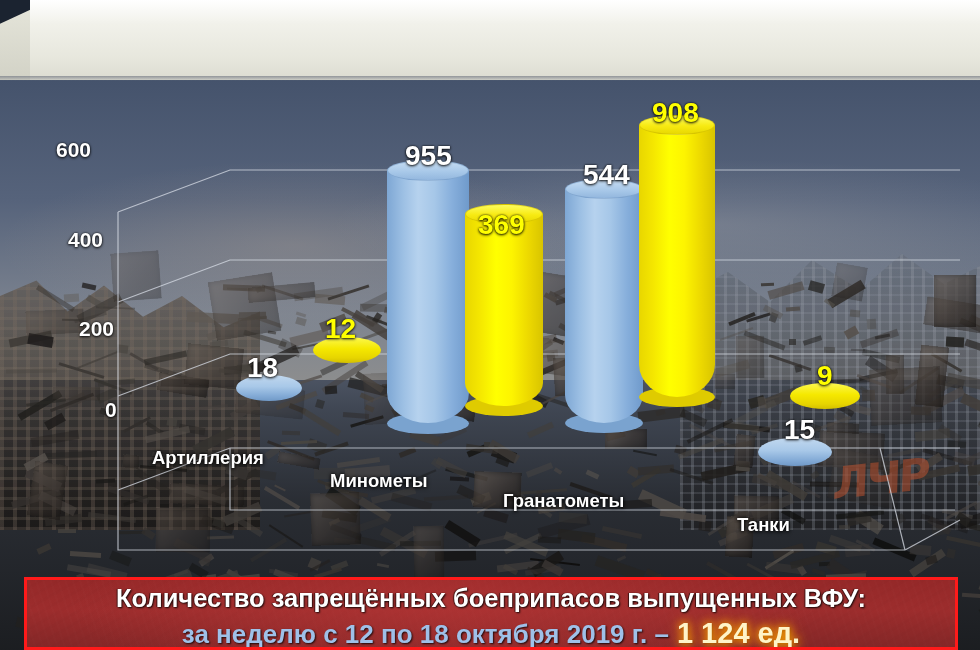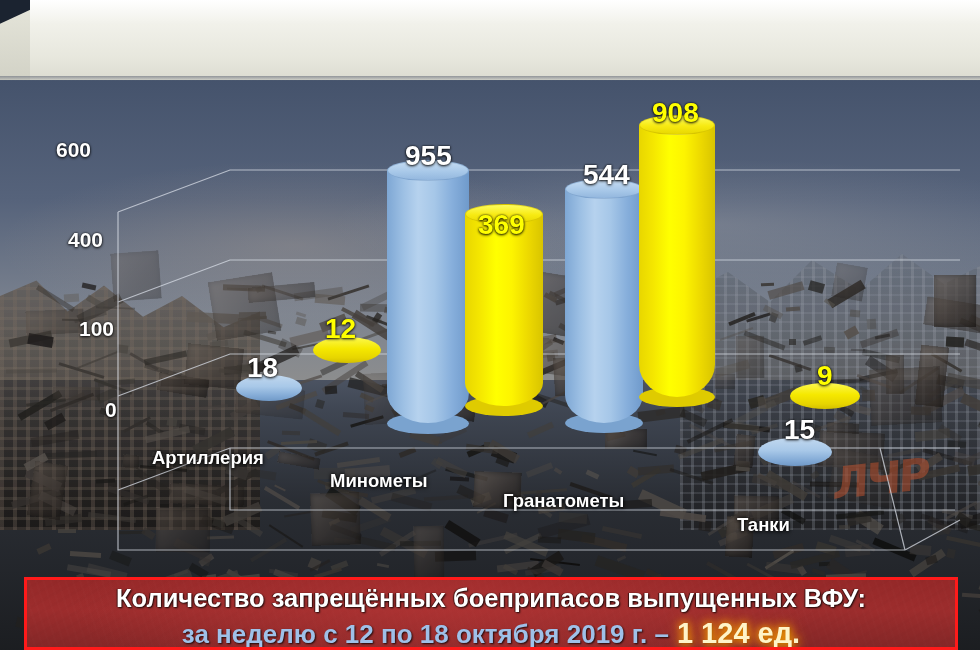--- a/index.html
+++ b/index.html
@@ -807,21 +807,21 @@
 
         <path d="M905,470 L960,440"></path>
         <path d="M880,368 L905,470"></path>
       </g>
     </svg>
   </div>
 
   <div id="yticks">
       <div class="ytick" style="left: 56px; top: 138px;">600</div>
       <div class="ytick" style="left: 68px; top: 228px;">400</div>
-      <div class="ytick" style="left: 79px; top: 317px;">100</div>
+      <div class="ytick" style="left: 79px; top: 317px;">200</div>
       <div class="ytick" style="left: 105px; top: 398px;">0</div>
     </div>
 
   <div id="bars">
       <div class="disc blue" style="left: 236px; top: 375px; width: 66px; height: 26px;">
         <div class="body"></div>
       </div>
       <div class="val blue" style="left: 247px; top: 352px;">18</div>
       <div class="disc yellow" style="left: 313px; top: 337px; width: 68px; height: 26px;">
         <div class="body"></div>

